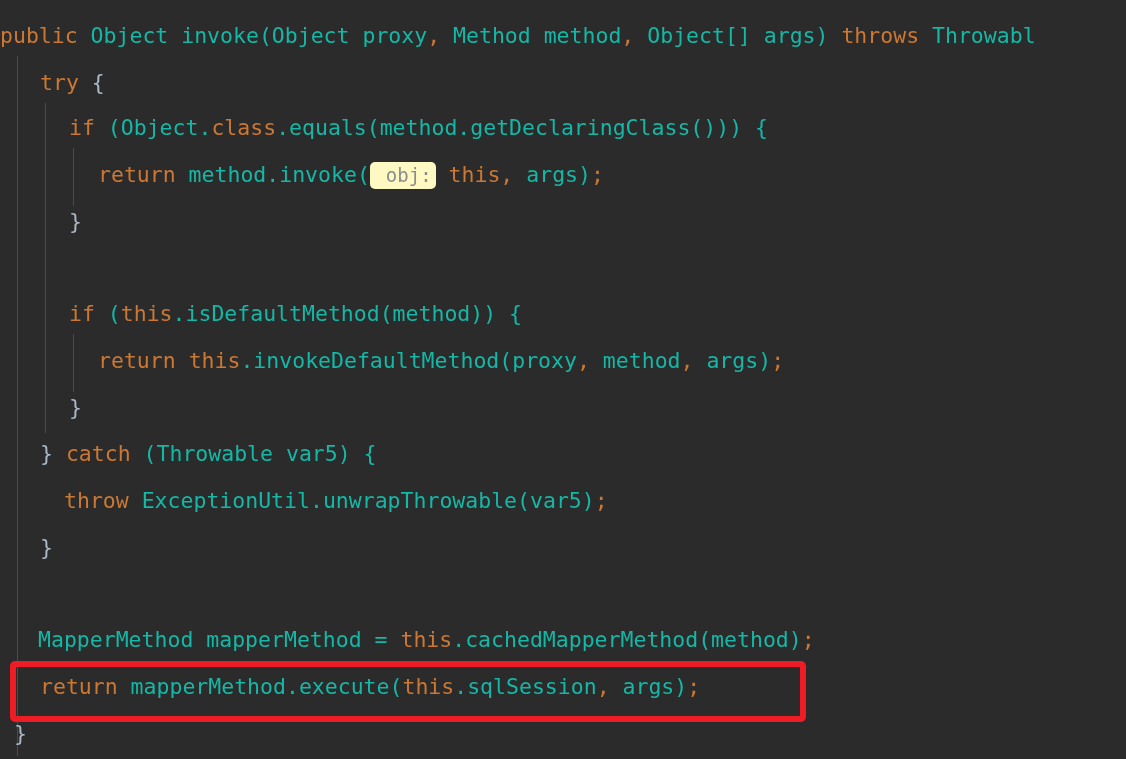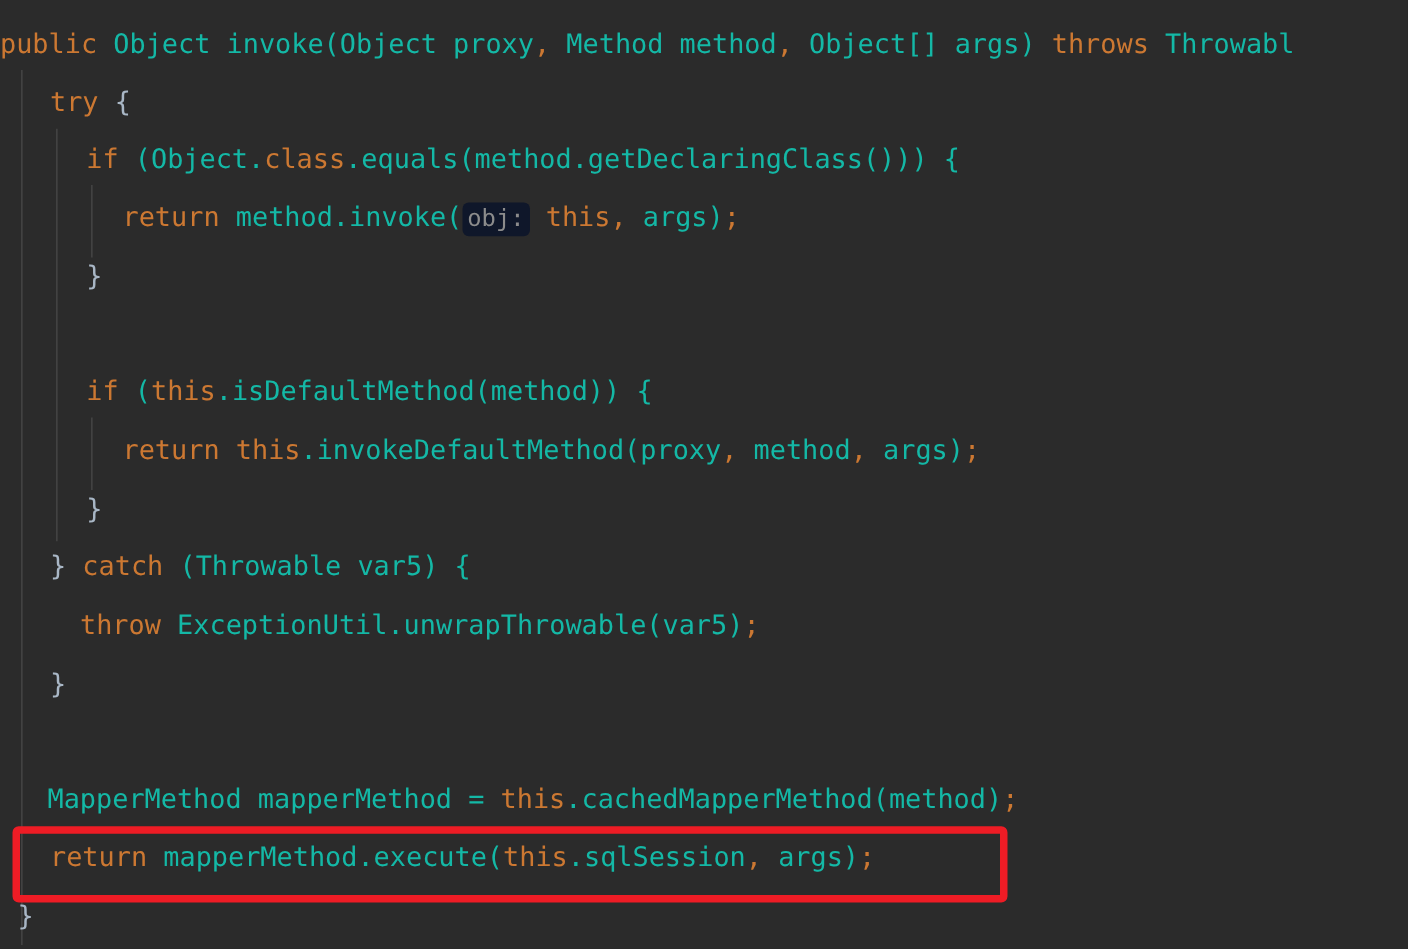--- a/index.html
+++ b/index.html
@@ -36,23 +36,23 @@
     color: #a9b7c6;
     display: block;
   }
   .kw      { color: #cc7832; margin-top: 38px; }
   .id      { color: #14b8a6; }
   .semi    { color: #cc7832; }
   .comma   { color: #cc7832; }
   .brace   { color: #a9b7c6; }
   .hint {
     color: #8c8c8c;
-    background: #0f172a;
+    background: #fef9c3;
     border-radius: 5px;
-    padding: 2px 4px 3px 4px;
+    padding: 2px 4px 3px 16px;
     font-size: 19px;
   }
   .indent-guide {
     position: absolute;
     width: 1px;
     background: #4b4b4b;
     z-index: 1;
   }
   .highlight-box {
     position: absolute;

